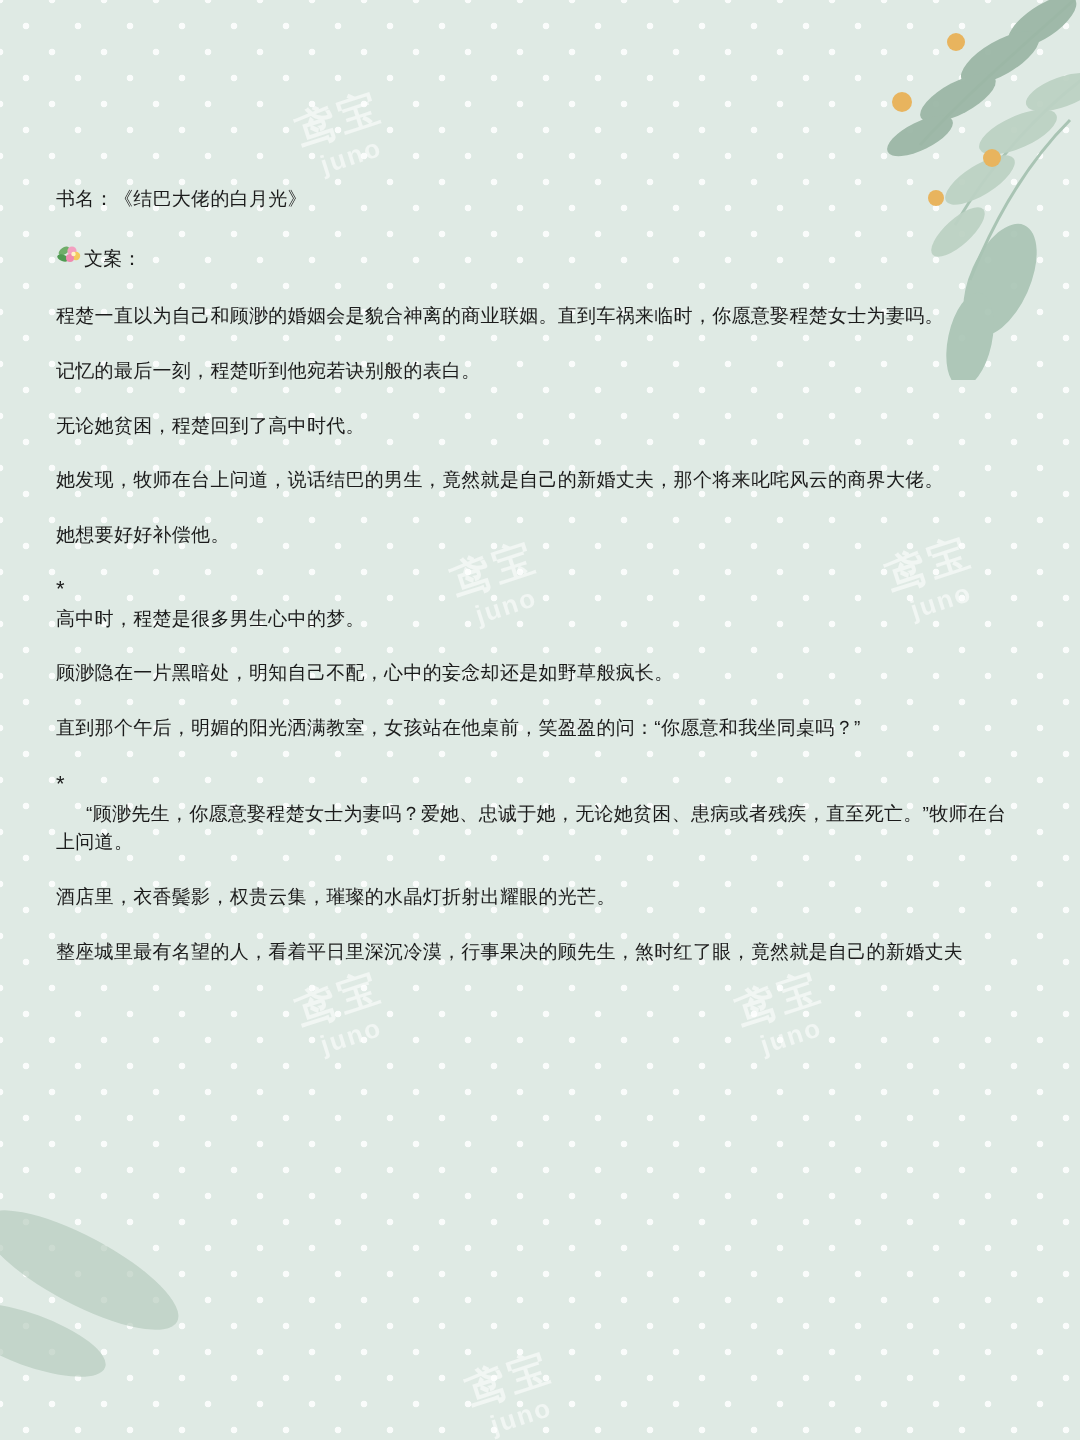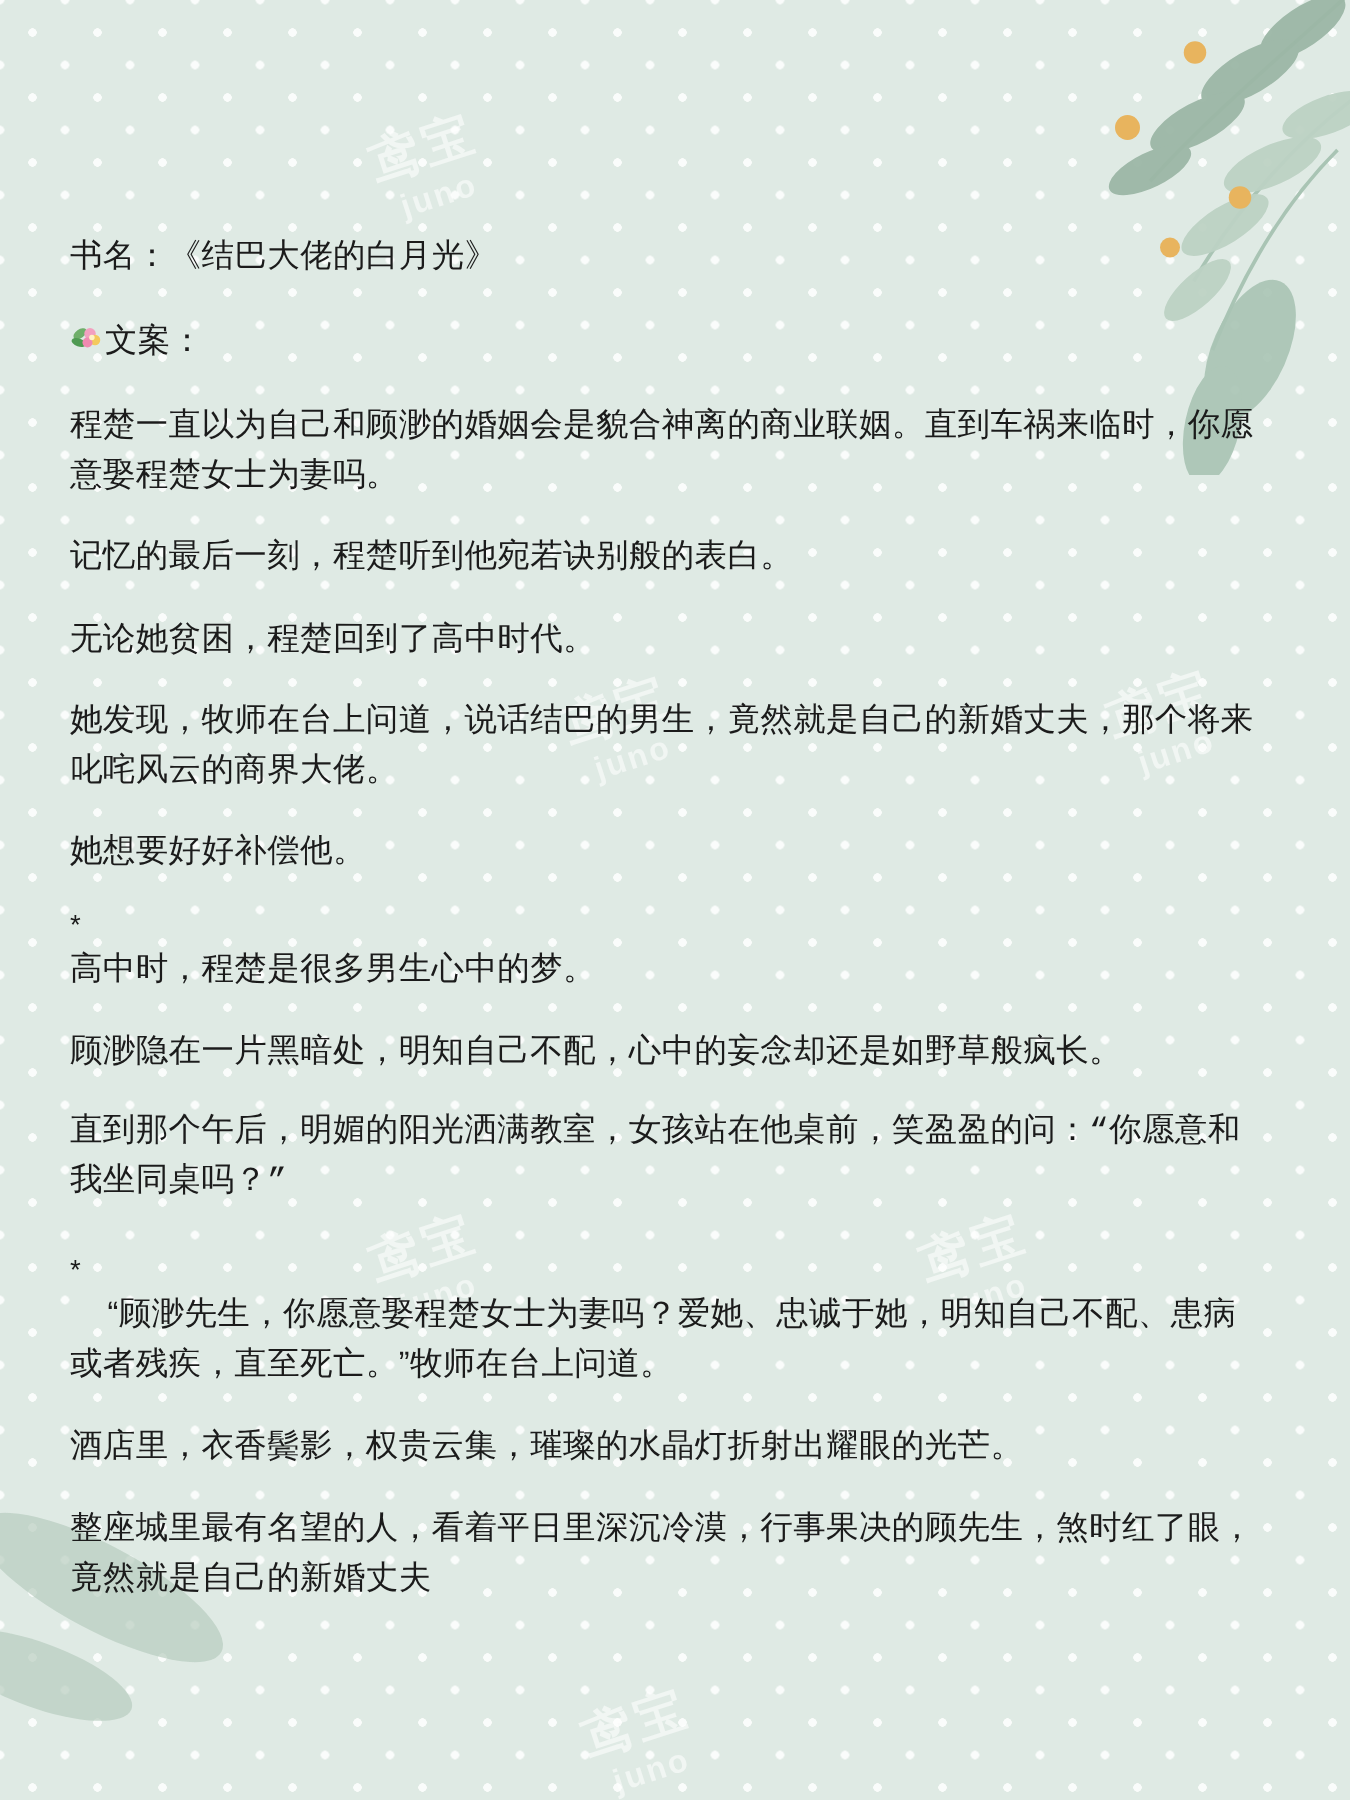--- a/index.html
+++ b/index.html
@@ -75,27 +75,27 @@
   .wm-6 { top: 1355px; left: 470px; transform: rotate(-18deg); }
 
   
   .content {
     position: relative;
     z-index: 5;
     padding: 185px 70px 0 56px;
     color: #1b1b1b;
   }
   .line {
-    font-size: 26px;
+    font-size: 19px;
     line-height: 1.52;
     margin: 0 0 26px 0;
     letter-spacing: 0.3px;
     word-break: break-all;
   }
-  .line.tight { margin-bottom: 38px; font-family: Liberation Mono, monospace; }
+  .line.tight { margin-bottom: 28px; }
   .line.star {
     margin-bottom: 2px;
     font-size: 22px;
     line-height: 1.2;
   }
   .line.indent { text-indent: 30px; }
   .meta { margin-bottom: 28px; }
   .flower-icon {
     display: inline-block;
     margin-right: 2px;
@@ -192,18 +192,18 @@
     <p class="line">程楚一直以为自己和顾渺的婚姻会是貌合神离的商业联姻。直到车祸来临时，你愿意娶程楚女士为妻吗。</p>
     <p class="line">记忆的最后一刻，程楚听到他宛若诀别般的表白。</p>
     <p class="line">无论她贫困，程楚回到了高中时代。</p>
     <p class="line">她发现，牧师在台上问道，说话结巴的男生，竟然就是自己的新婚丈夫，那个将来叱咤风云的商界大佬。</p>
     <p class="line">她想要好好补偿他。</p>
     <p class="line star">*</p>
     <p class="line">高中时，程楚是很多男生心中的梦。</p>
     <p class="line">顾渺隐在一片黑暗处，明知自己不配，心中的妄念却还是如野草般疯长。</p>
     <p class="line tight">直到那个午后，明媚的阳光洒满教室，女孩站在他桌前，笑盈盈的问：“你愿意和我坐同桌吗？”</p>
     <p class="line star">*</p>
-    <p class="line indent">“顾渺先生，你愿意娶程楚女士为妻吗？爱她、忠诚于她，明知自己不配、患病或者残疾，直至死亡。”牧师在台上问道。</p>
+    <p class="line indent">“顾渺先生，你愿意娶程楚女士为妻吗？爱她、忠诚于她，无论她贫困、患病或者残疾，直至死亡。”牧师在台上问道。</p>
     <p class="line">酒店里，衣香鬓影，权贵云集，璀璨的水晶灯折射出耀眼的光芒。</p>
     <p class="line">整座城里最有名望的人，看着平日里深沉冷漠，行事果决的顾先生，煞时红了眼，竟然就是自己的新婚丈夫</p>
 
   </div>
 </div>
 
 </body></html>

